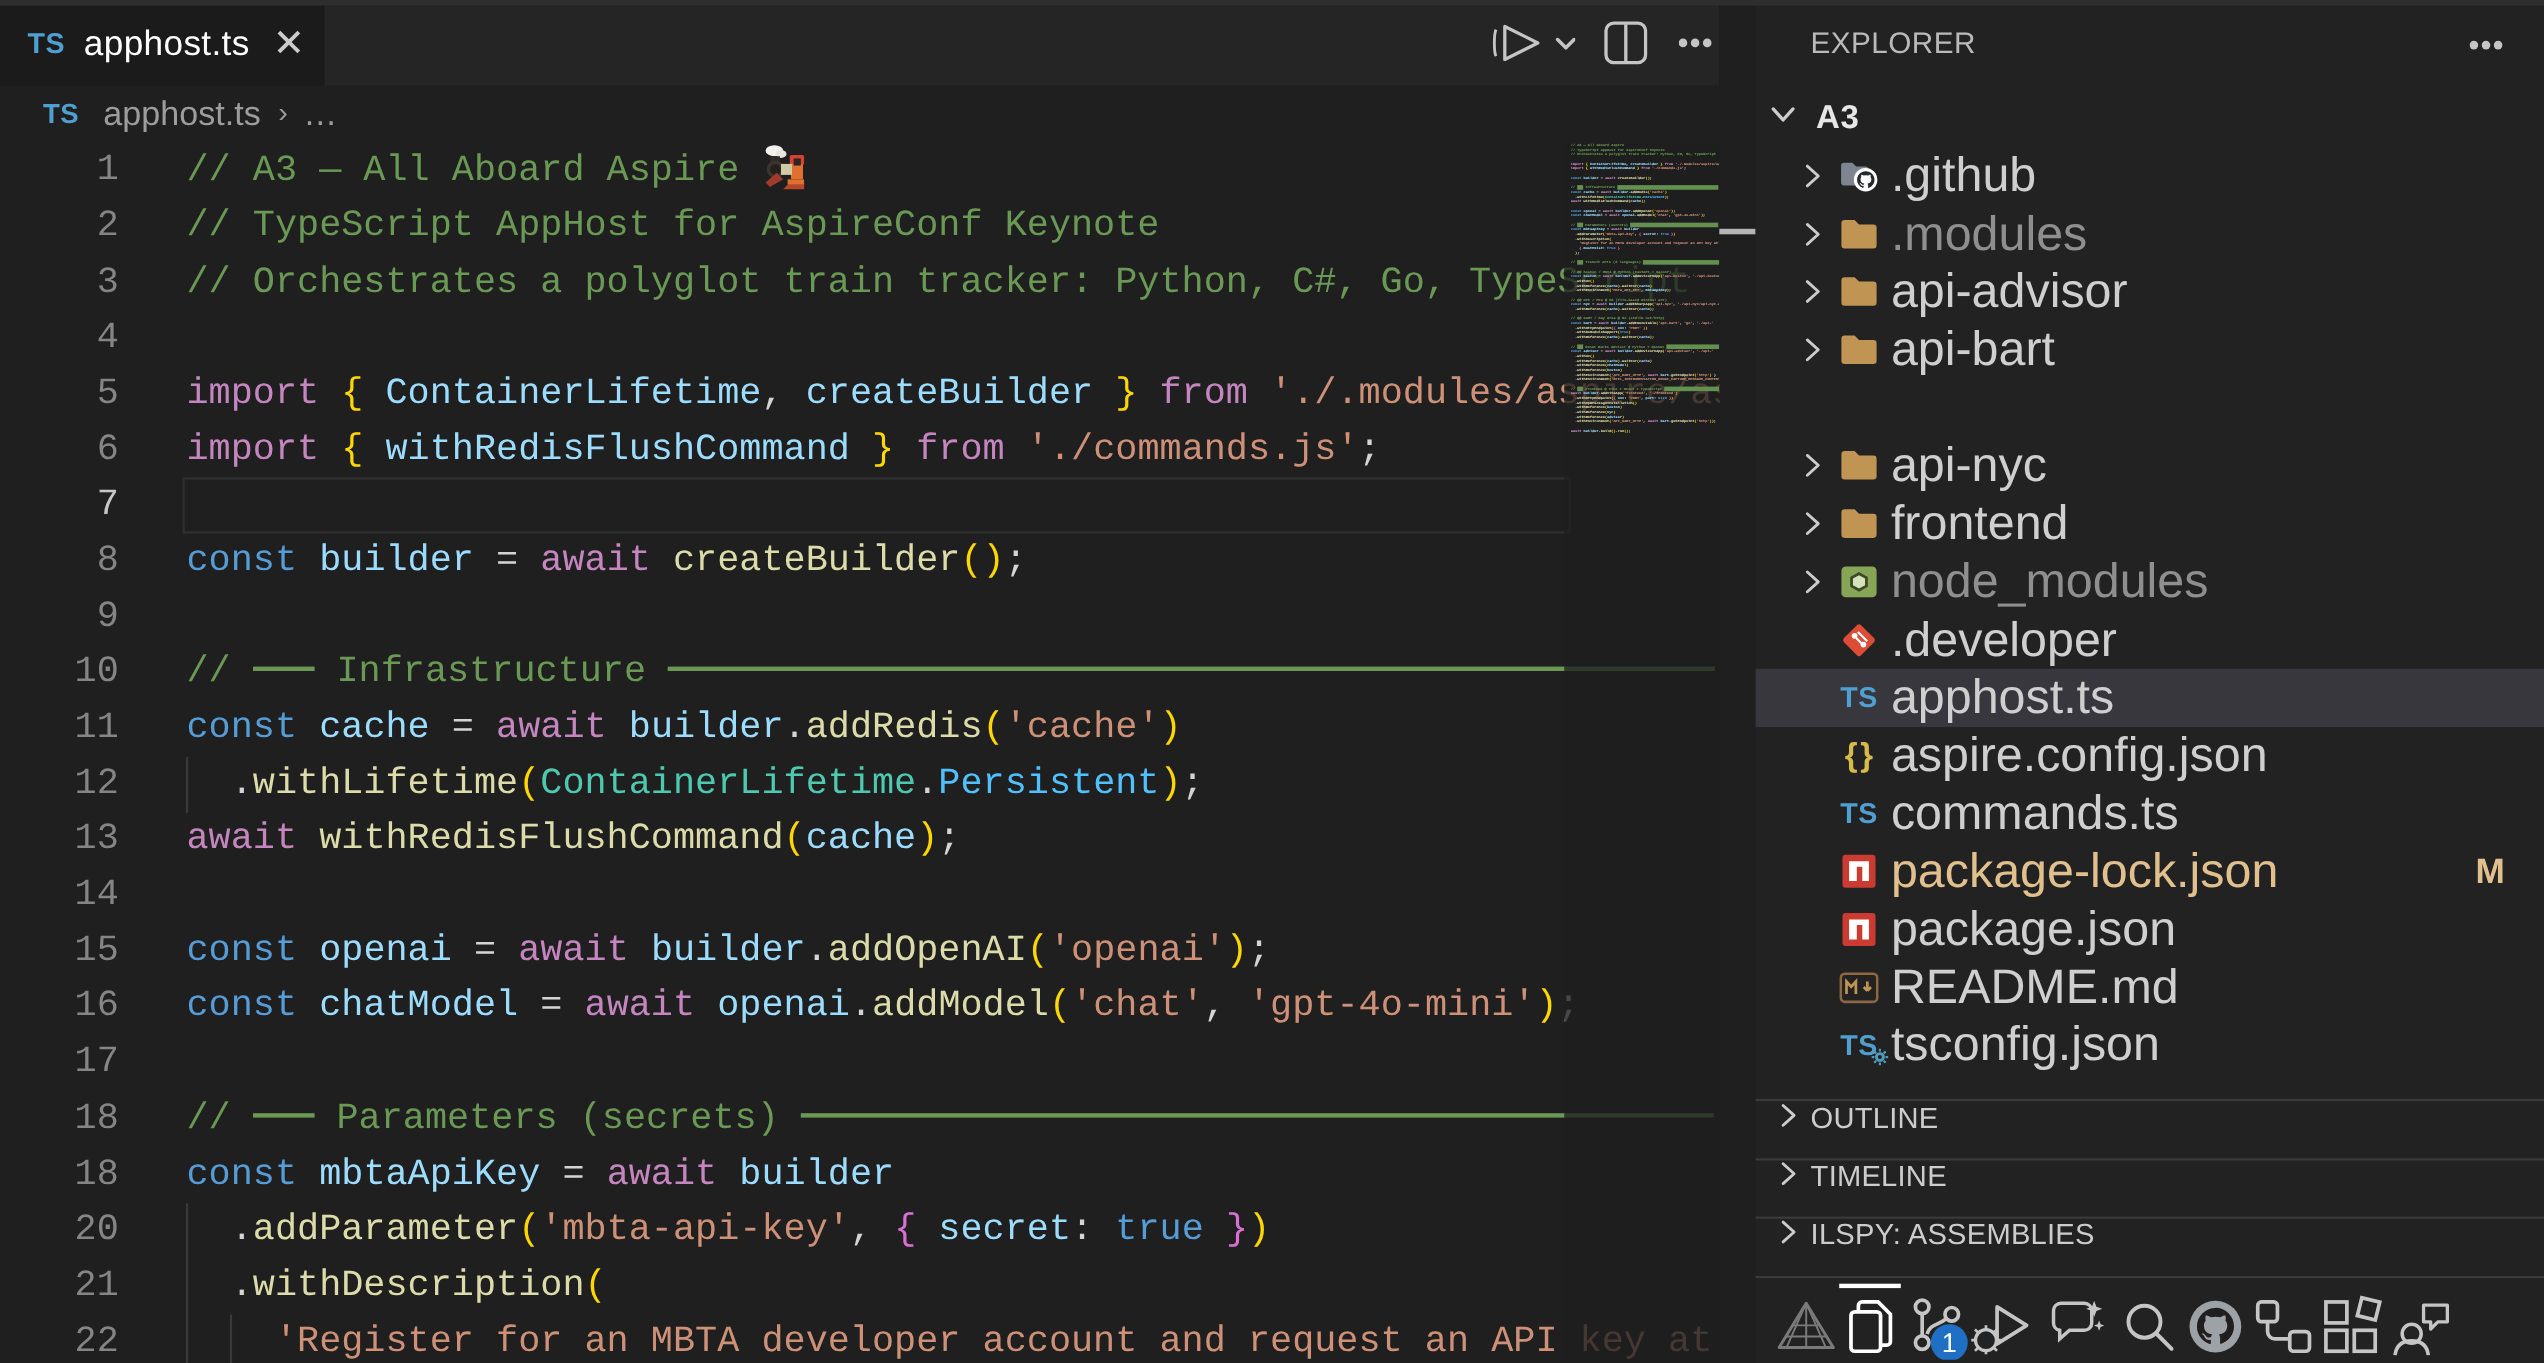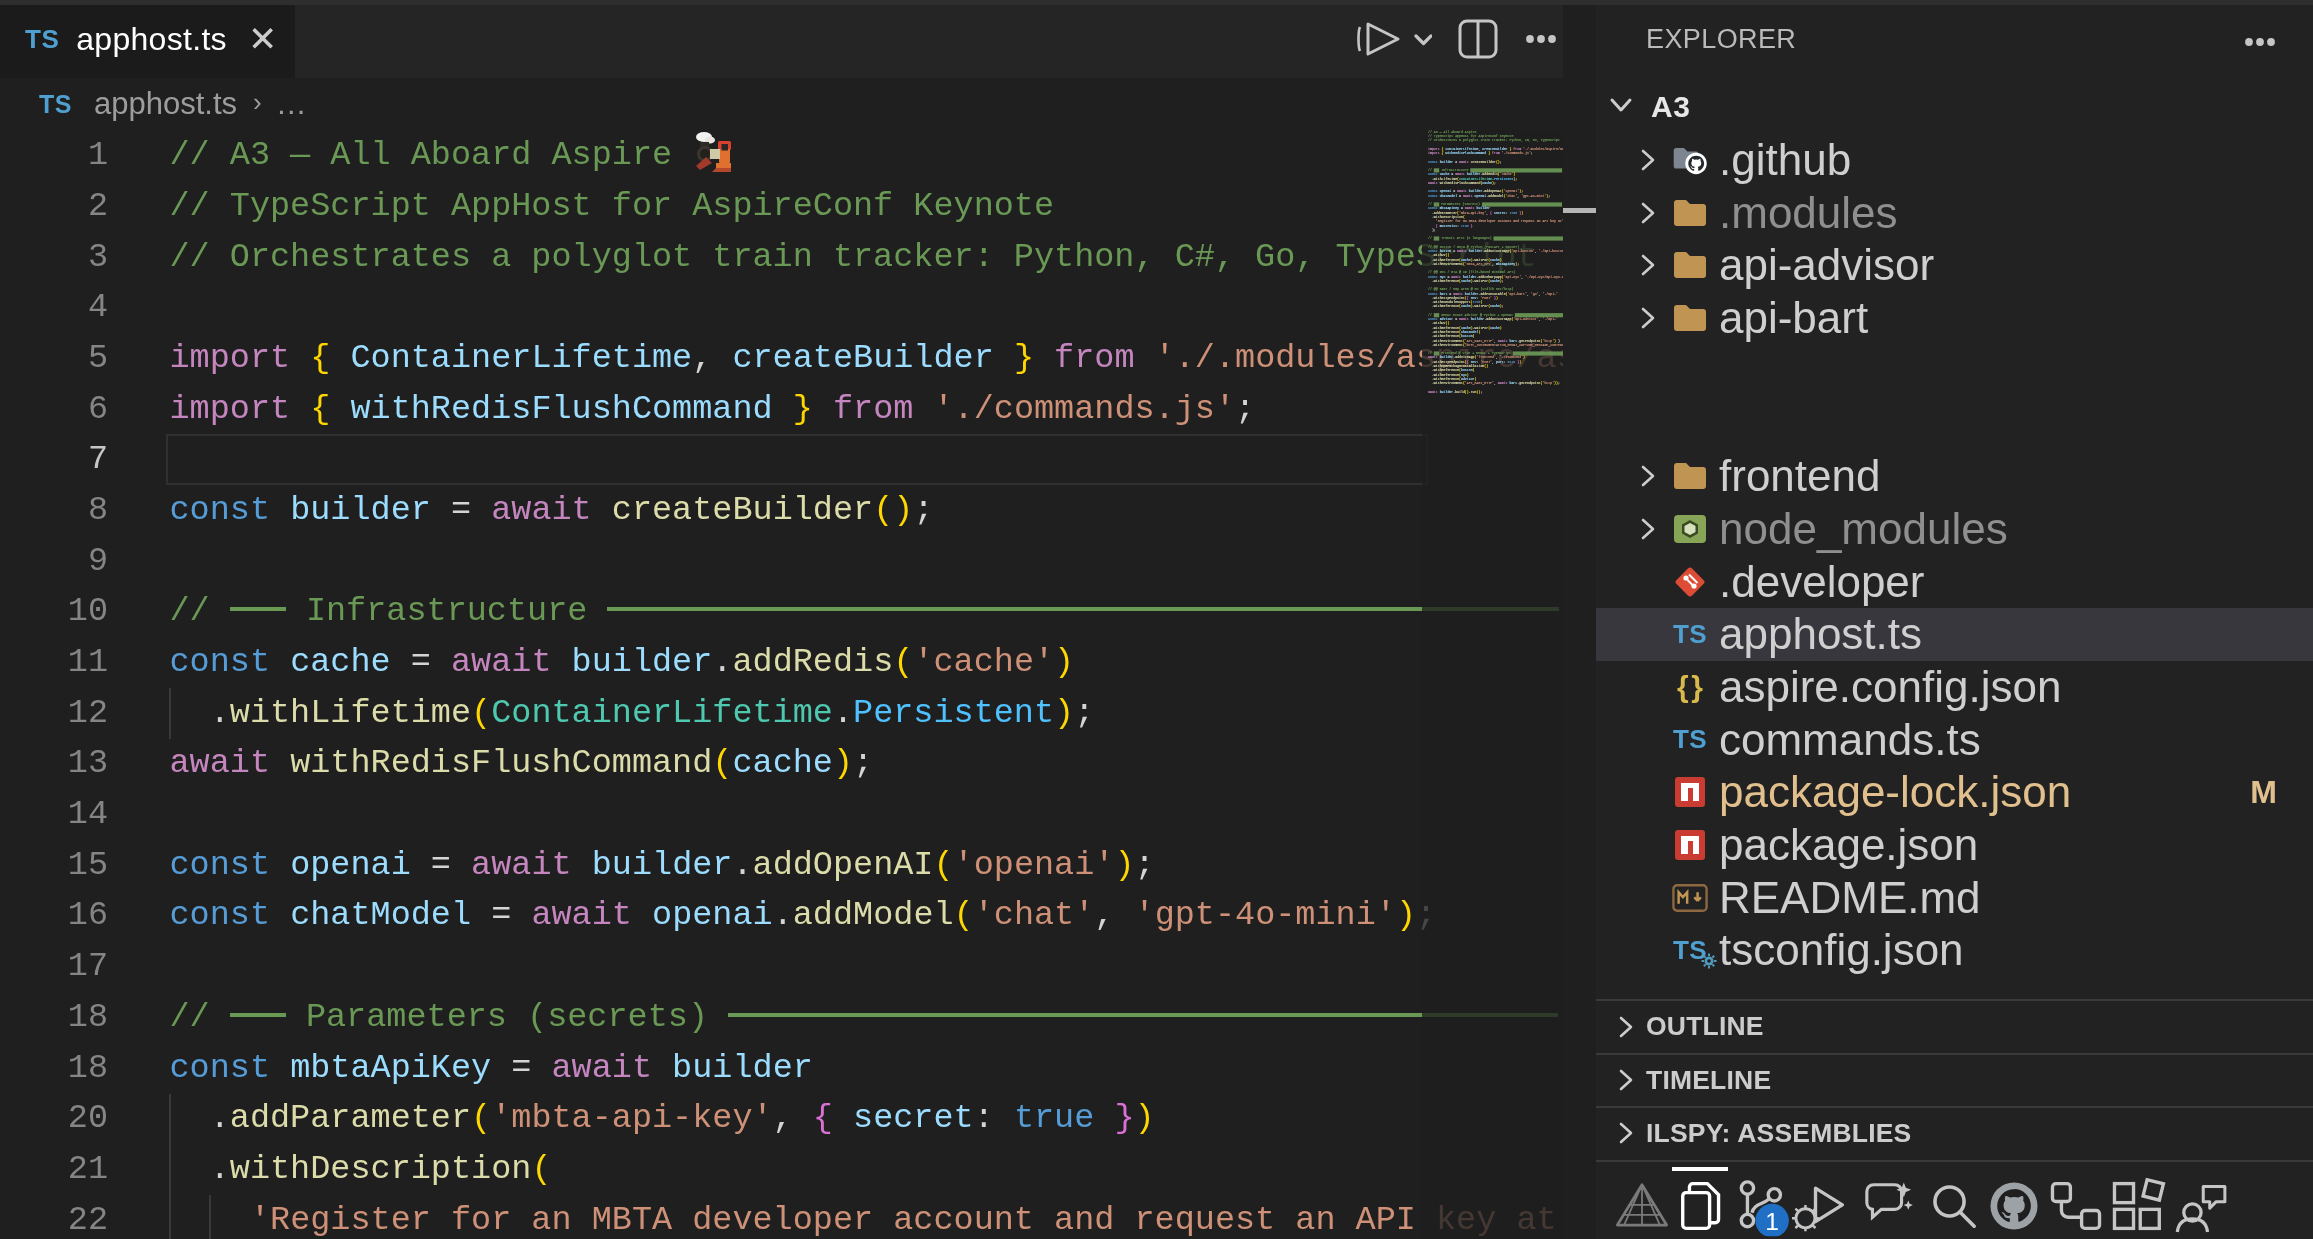--- a/index.html
+++ b/index.html
@@ -53,22 +53,22 @@
 #a3row .a3 { color:#e7e7e7; font-weight:bold; font-size:30px; margin-left:16px; letter-spacing:0.5px; }
 .trow { position:absolute; left:0; width:100%; height:52.7px; display:flex; align-items:center; }
 .trow.sel { background:#37373d; }
 .tchev { width:26px; margin-left:38px; display:flex; align-items:center; }
 .tico { width:36px; margin-left:12px; display:flex; align-items:center; justify-content:center; }
 .lbl { color:#cfcfcf; font-size:44px; margin-left:11px; }
 .lbl.dim { color:#8f8f8f;text-align:right; }
 .lbl.mod { color:#e2c08d; }
 .mbadge { position:absolute; right:36px; color:#e2c08d; font-size:32px; font-weight:bold; }
 .sdiv { position:absolute; left:0; width:100%; height:2px; background:#3a3a3b; }
-.shead { position:absolute; left:0; width:100%; height:52px; display:flex; align-items:center;
-  color:#cccccc; font-weight:bold; font-size:26.5px; letter-spacing:0.2px; }
+.shead { position:absolute; left:0; width:100%; height:52px; display:flex; align-items:flex-start;
+  color:#cccccc; font-weight:normal; font-size:26.5px; letter-spacing:0.2px; }
 .schev { margin-left:16px; margin-right:8px; display:flex; }
 .aic { position:absolute; top:1179px; width:56px; height:54px; display:flex; align-items:center; justify-content:center; }
 .aic svg { transform:scale(1.12); }
 #actind { position:absolute; left:76px; top:1167px; width:56px; height:4px; background:#ffffff; }
 #topline { position:absolute; left:0; top:0; width:2313px; height:5px; background:#2e2e2f; }
 </style></head>
 <body>
 <div id="editor">
   <div id="tabstrip">
     <div id="tab">
@@ -214,20 +214,33 @@
           <path d="M9 4 L19 13 L9 22" stroke="#cccccc" stroke-width="2.6" stroke-linecap="round" stroke-linejoin="round"></path>
         </svg>
       </span>
       <span class="tico">
         <svg width="36" height="34" viewBox="0 0 36 34" fill="none">
           <path d="M2 7 a3 3 0 0 1 3-3 h9 l4 4 h13 a3 3 0 0 1 3 3 v16 a3 3 0 0 1-3 3 h-26 a3 3 0 0 1-3-3 Z" fill="#C09553"></path>
         </svg>
       </span>
       <span class="lbl">api-bart</span>
     </div>
+    <div class="trow" style="top:397.1px">
+      <span class="tchev">
+        <svg width="26" height="26" viewBox="0 0 26 26" fill="none">
+          <path d="M9 4 L19 13 L9 22" stroke="#cccccc" stroke-width="2.6" stroke-linecap="round" stroke-linejoin="round"></path>
+        </svg>
+      </span>
+      <span class="tico">
+        <svg width="36" height="34" viewBox="0 0 36 34" fill="none">
+          <path d="M2 7 a3 3 0 0 1 3-3 h9 l4 4 h13 a3 3 0 0 1 3 3 v16 a3 3 0 0 1-3 3 h-26 a3 3 0 0 1-3-3 Z" fill="#C09553"></path>
+        </svg>
+      </span>
+      <span class="lbl">api-nyc</span>
+    </div>
     <div class="trow" style="top:449.8px">
       <span class="tchev">
         <svg width="26" height="26" viewBox="0 0 26 26" fill="none">
           <path d="M9 4 L19 13 L9 22" stroke="#cccccc" stroke-width="2.6" stroke-linecap="round" stroke-linejoin="round"></path>
         </svg>
       </span>
       <span class="tico">
         <svg width="36" height="34" viewBox="0 0 36 34" fill="none">
           <path d="M2 7 a3 3 0 0 1 3-3 h9 l4 4 h13 a3 3 0 0 1 3 3 v16 a3 3 0 0 1-3 3 h-26 a3 3 0 0 1-3-3 Z" fill="#C09553"></path>
         </svg>

